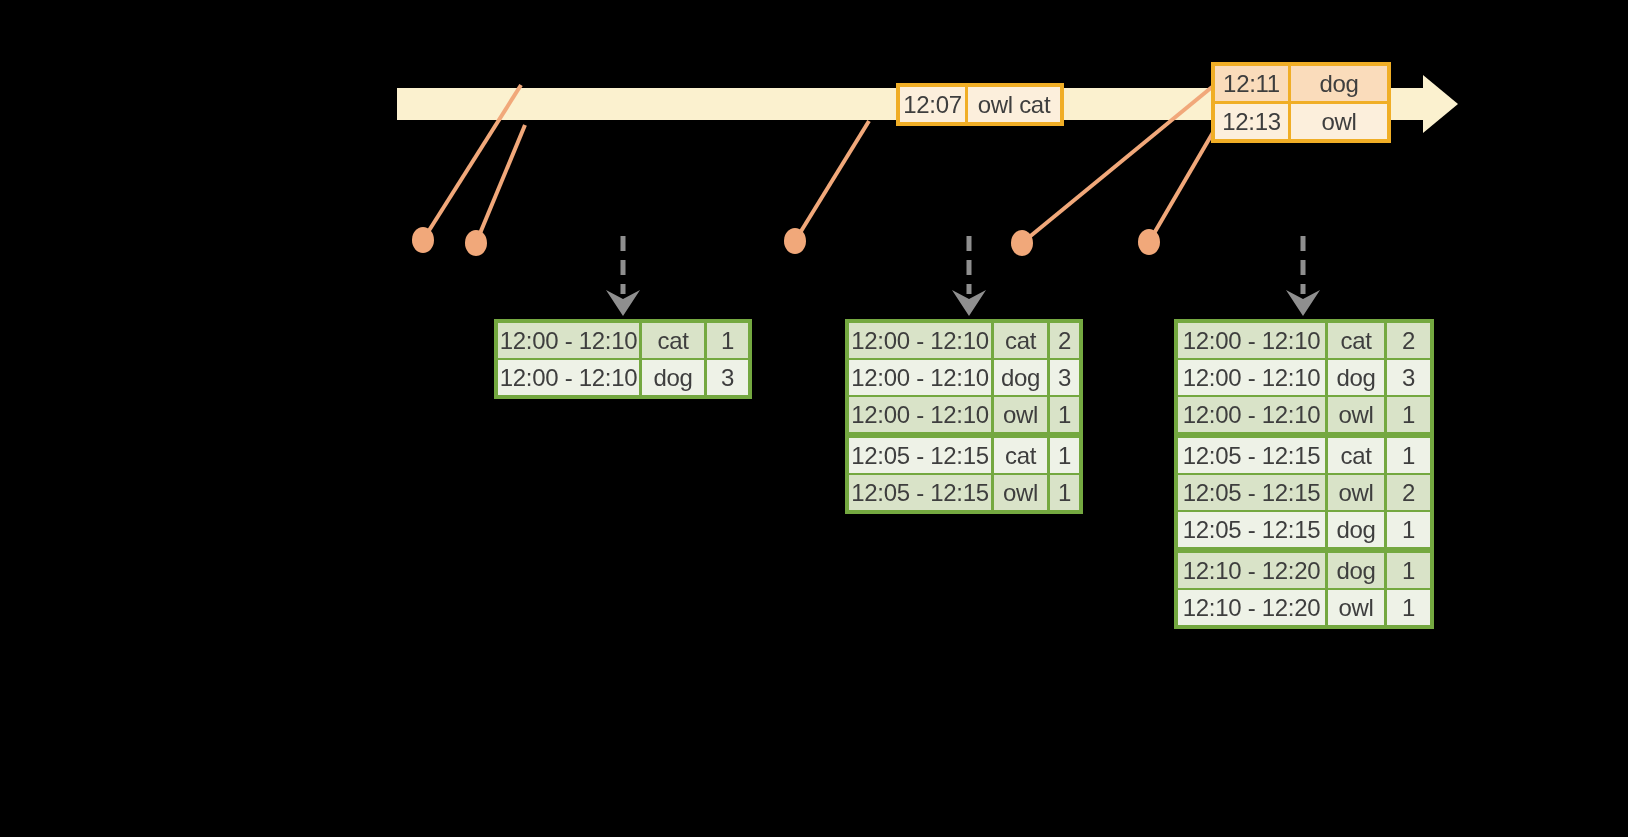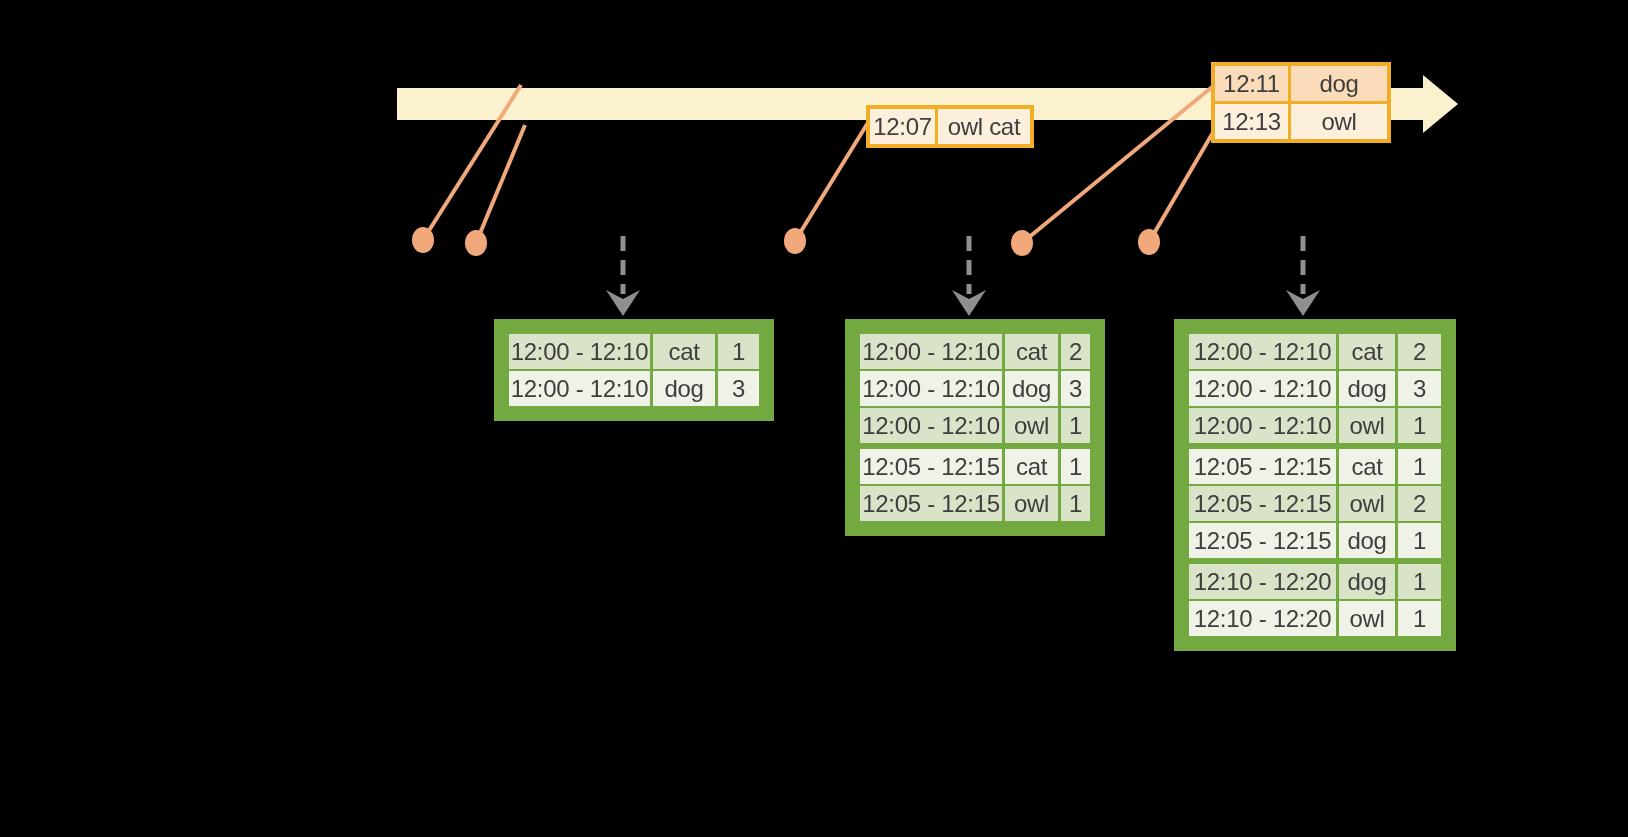--- a/index.html
+++ b/index.html
@@ -14,35 +14,35 @@
   svg.overlay{position:absolute;left:0;top:0;z-index:0;}
   .band{fill:var(--band);}
   .sline{stroke:var(--salmon);stroke-width:4;fill:none;}
   .dot{fill:var(--salmon);}
   .dash{stroke:var(--gray);stroke-width:5;fill:none;stroke-dasharray:15 9;}
   .dhead{fill:var(--gray);}
 
   .etbl{position:absolute;z-index:1;background:var(--gold);padding:4px;
         display:flex;flex-direction:column;gap:3px;}
   .etbl .row{display:grid;column-gap:3px;height:35px;}
-  .gtbl{position:absolute;z-index:1;background:var(--green);padding:15px;
+  .gtbl{position:absolute;z-index:1;background:var(--green);padding:4px;
         display:flex;flex-direction:column;}
   .gtbl .row{display:grid;column-gap:3px;height:35px;margin-top:2px;}
   .gtbl .row:first-child{margin-top:0;}
   .gtbl .row.gsep{margin-top:6px;}
 
   .c{display:flex;align-items:center;justify-content:center;
      font-size:24px;letter-spacing:-0.3px;color:var(--ink);white-space:nowrap;}
   .row.e-dark  .c{background:var(--peachDark);}
   .row.e-light .c{background:var(--peachLight);}
   .row.g-dark  .c{background:var(--greenDark);}
   .row.g-light .c{background:var(--greenLight);}
 
   #ev1{left:517px;top:63px;}  #ev1 .row{grid-template-columns:86px 109px;}
-  #ev2{left:866px;top:83px;margin-top:22px;}  #ev2 .row{grid-template-columns:65px 92px;}
+  #ev2{left:896px;top:83px;}  #ev2 .row{grid-template-columns:65px 92px;}
   #ev3{left:1211px;top:62px;} #ev3 .row{grid-template-columns:73px 96px;}
 
   #gt1{left:494px;top:319px;}  #gt1 .row{grid-template-columns:141px 62px 41px;}
   #gt2{left:845px;top:319px;}  #gt2 .row{grid-template-columns:142px 53px 29px;}
   #gt3{left:1174px;top:319px;} #gt3 .row{grid-template-columns:147px 56px 43px;}
 </style>
 </head>
 <body>
 
 <div id="stage">

